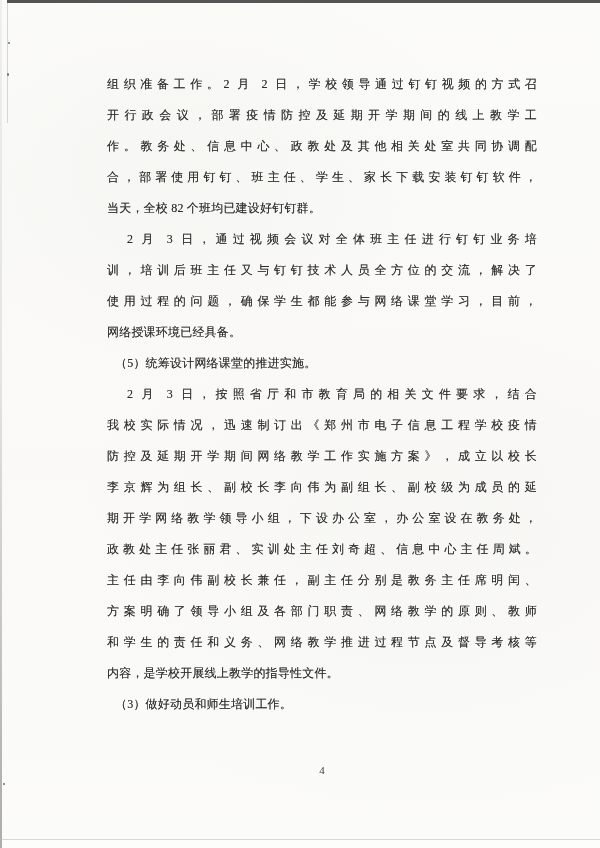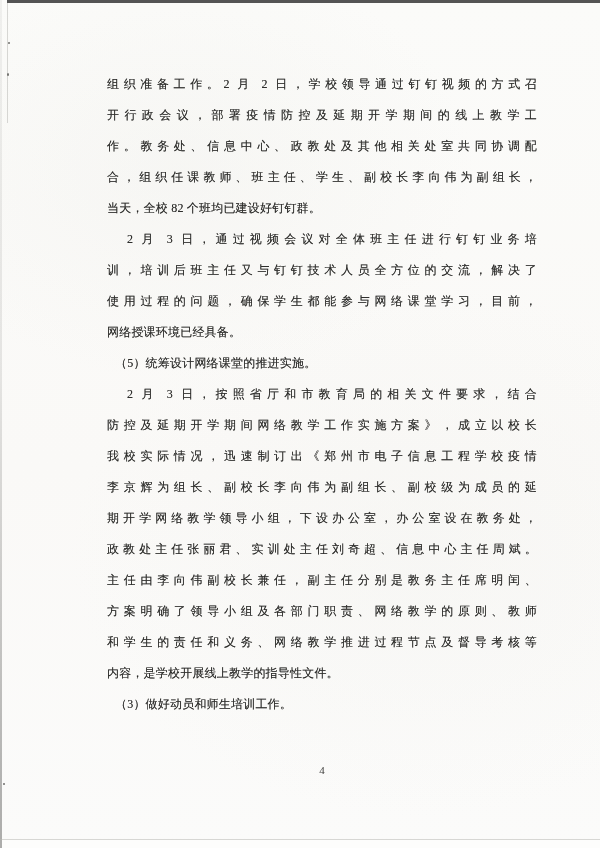--- a/index.html
+++ b/index.html
@@ -105,30 +105,30 @@
   <div class="edge-bottom"></div>
   <div class="bottom-strip"></div>
   <div class="speck s1"></div>
   <div class="speck s2"></div>
   <div class="speck s3"></div>
 
   <div class="textblock">
       <div class="line j">组织准备工作。2 月 2 日，学校领导通过钉钉视频的方式召</div>
       <div class="line j">开行政会议，部署疫情防控及延期开学期间的线上教学工</div>
       <div class="line j">作。教务处、信息中心、政教处及其他相关处室共同协调配</div>
-      <div class="line j">合，组织任课教师、班主任、学生、副校长李向伟为副组长，</div>
+      <div class="line j">合，部署使用钉钉、班主任、学生、家长下载安装钉钉软件，</div>
       <div class="line">当天，全校 82 个班均已建设好钉钉群。</div>
       <div class="line j ind-num">2 月 3 日，通过视频会议对全体班主任进行钉钉业务培</div>
       <div class="line j">训，培训后班主任又与钉钉技术人员全方位的交流，解决了</div>
       <div class="line j">使用过程的问题，确保学生都能参与网络课堂学习，目前，</div>
       <div class="line">网络授课环境已经具备。</div>
       <div class="line ind-paren">（5）统筹设计网络课堂的推进实施。</div>
       <div class="line j ind-num">2 月 3 日，按照省厅和市教育局的相关文件要求，结合</div>
+      <div class="line j">我校实际情况，迅速制订出《郑州市电子信息工程学校疫情</div>
       <div class="line j">防控及延期开学期间网络教学工作实施方案》，成立以校长</div>
-      <div class="line j">我校实际情况，迅速制订出《郑州市电子信息工程学校疫情</div>
       <div class="line j">李京辉为组长、副校长李向伟为副组长、副校级为成员的延</div>
       <div class="line j">期开学网络教学领导小组，下设办公室，办公室设在教务处，</div>
       <div class="line j">政教处主任张丽君、实训处主任刘奇超、信息中心主任周斌。</div>
       <div class="line j">主任由李向伟副校长兼任，副主任分别是教务主任席明闰、</div>
       <div class="line j">方案明确了领导小组及各部门职责、网络教学的原则、教师</div>
       <div class="line j">和学生的责任和义务、网络教学推进过程节点及督导考核等</div>
       <div class="line">内容，是学校开展线上教学的指导性文件。</div>
       <div class="line ind-paren">（3）做好动员和师生培训工作。</div>
     </div>
 

